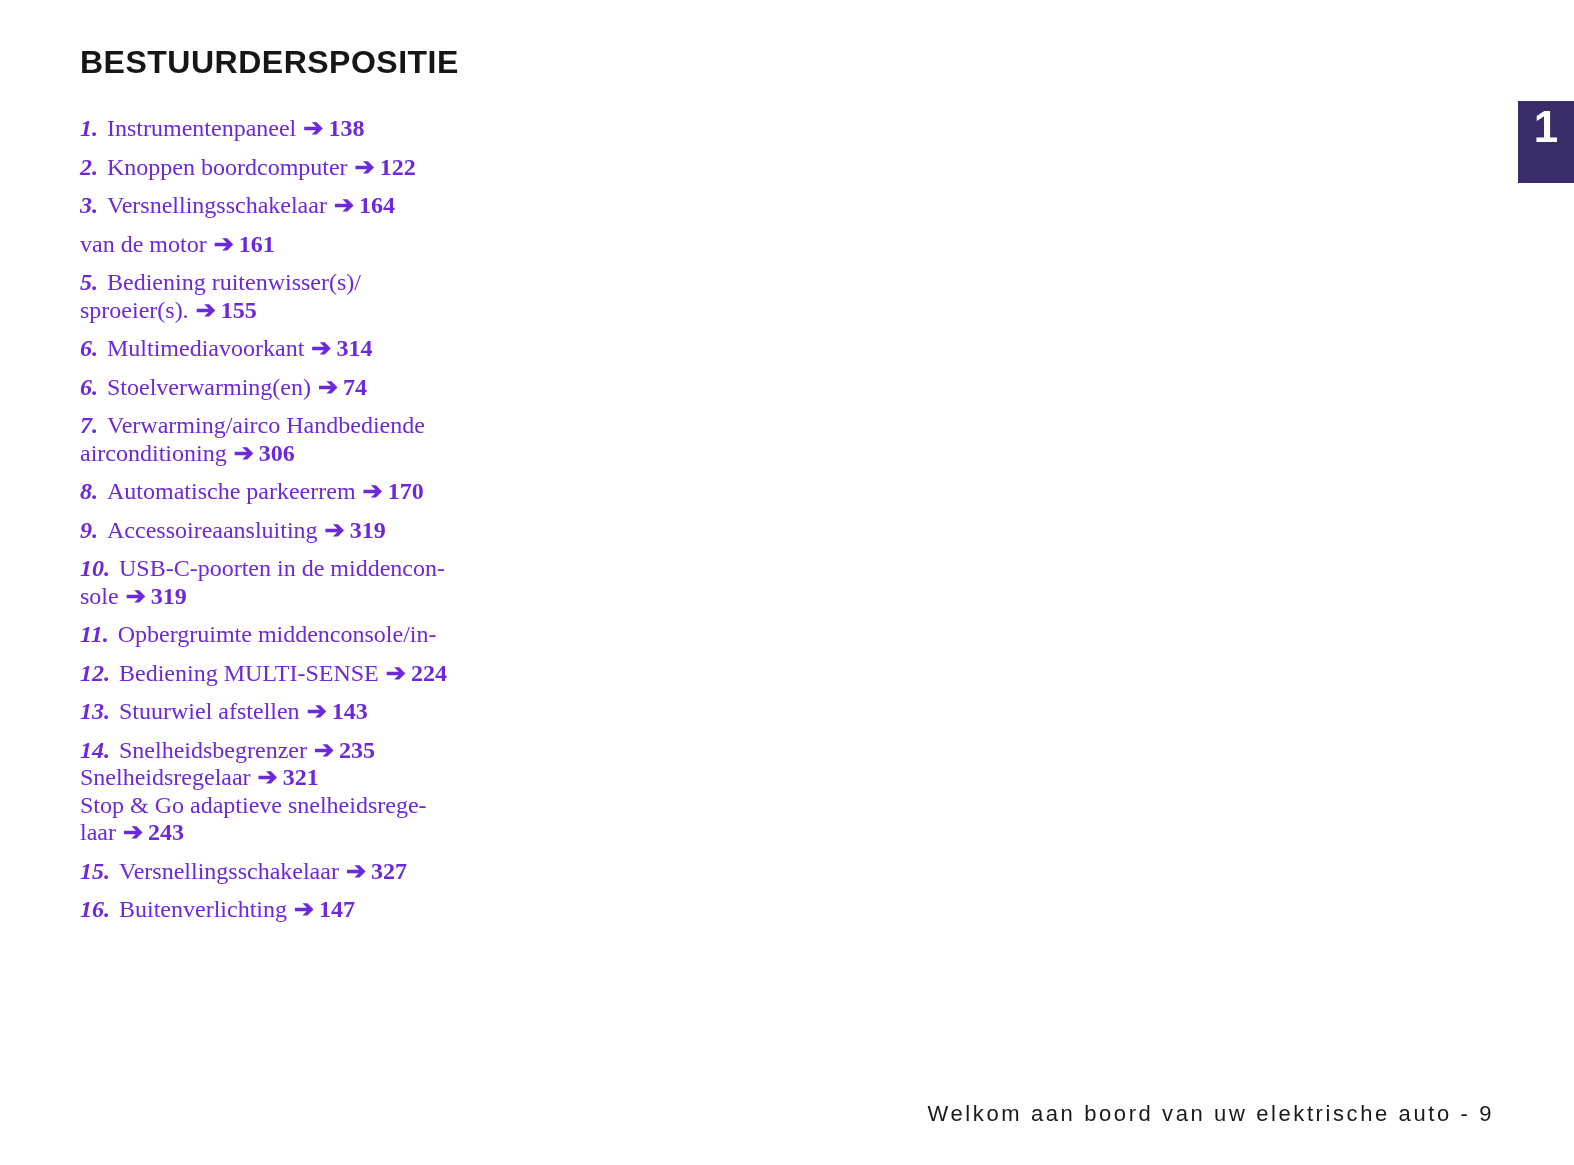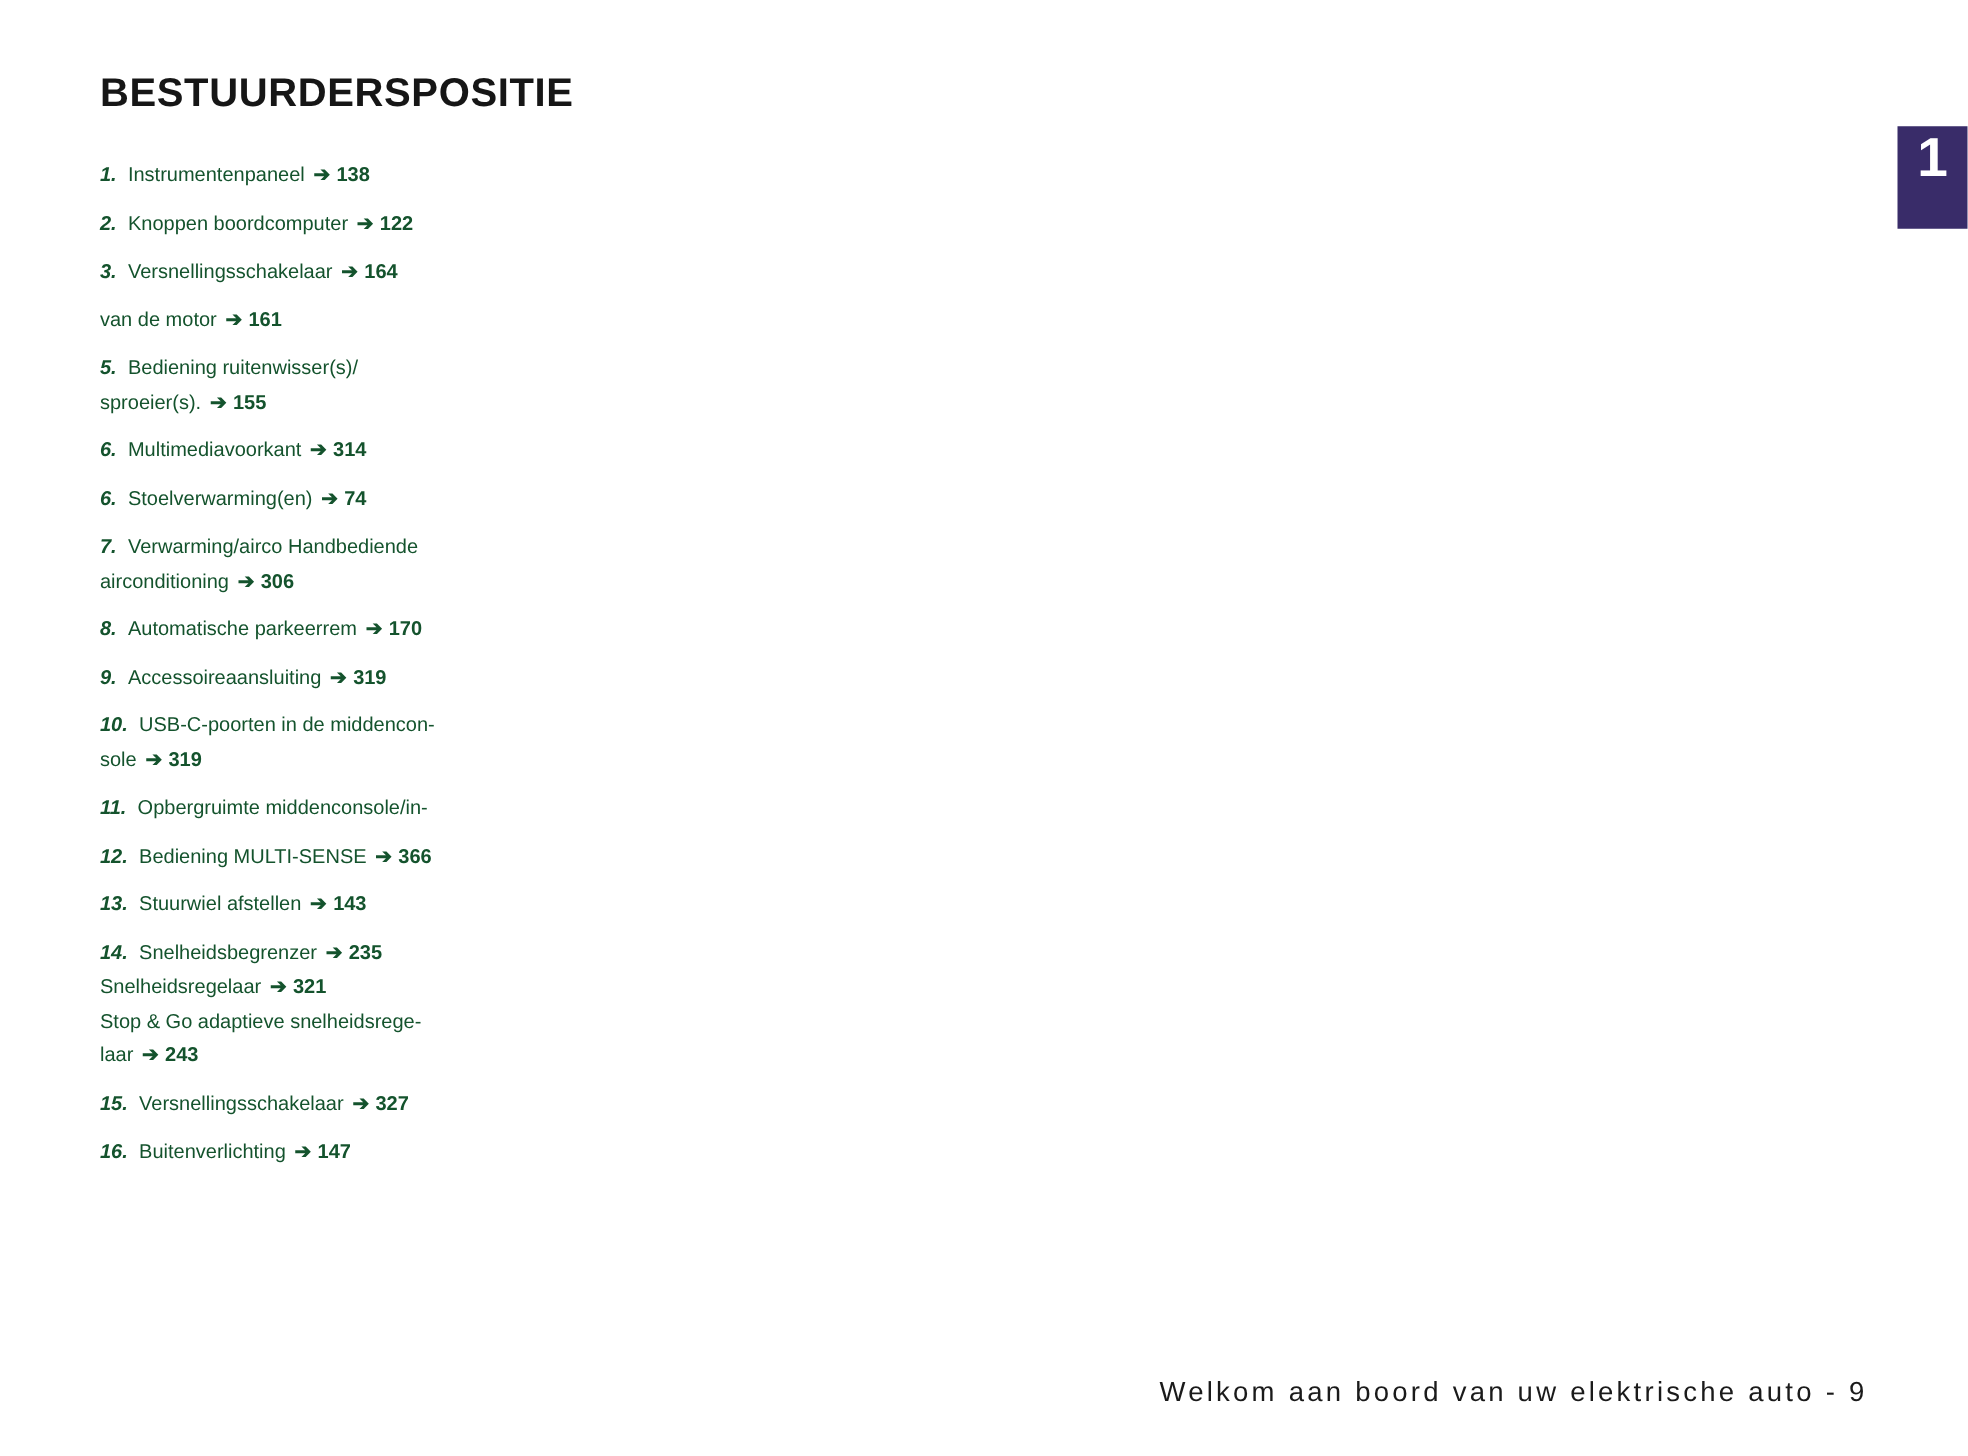--- a/index.html
+++ b/index.html
@@ -18,28 +18,29 @@
   .content {
     position: absolute;
     left: 80px;
     top: 44px;
     width: 470px;
   }
   .page-title {
     font-size: 32px;
     font-weight: 800;
     letter-spacing: 0.5px;
-    margin: 12px 0 34px 0;
+    margin: 0 0 34px 0;
     color: #161616;
   }
   .toc-item {
-    font-size: 16px;
+    font-size: 24px;
     line-height: 27.5px;
     margin-bottom: 11px;
-    color: #14532d;
+    color: #6d28d9;
+    font-family: Liberation Serif, serif;
   }
   .toc-line {
     display: block;
   }
   .item-number {
     font-weight: bold;
     font-style: italic;
     margin-right: 9px;
   }
   .arrow-icon {
@@ -116,21 +117,21 @@
         <span class="toc-line"><span class="item-number">9.</span><span>Accessoireaansluiting</span><span class="arrow-icon">➔</span><span class="page-number">319</span></span>
       </div>
       <div class="toc-item">
         <span class="toc-line"><span class="item-number">10.</span><span>USB-C-poorten in de middencon-</span></span>
         <span class="toc-line"><span>sole</span><span class="arrow-icon">➔</span><span class="page-number">319</span></span>
       </div>
       <div class="toc-item">
         <span class="toc-line"><span class="item-number">11.</span><span>Opbergruimte middenconsole/in-</span></span>
       </div>
       <div class="toc-item">
-        <span class="toc-line"><span class="item-number">12.</span><span>Bediening MULTI-SENSE</span><span class="arrow-icon">➔</span><span class="page-number">366</span></span>
+        <span class="toc-line"><span class="item-number">12.</span><span>Bediening MULTI-SENSE</span><span class="arrow-icon">➔</span><span class="page-number">224</span></span>
       </div>
       <div class="toc-item">
         <span class="toc-line"><span class="item-number">13.</span><span>Stuurwiel afstellen</span><span class="arrow-icon">➔</span><span class="page-number">143</span></span>
       </div>
       <div class="toc-item">
         <span class="toc-line"><span class="item-number">14.</span><span>Snelheidsbegrenzer</span><span class="arrow-icon">➔</span><span class="page-number">235</span></span>
         <span class="toc-line"><span>Snelheidsregelaar</span><span class="arrow-icon">➔</span><span class="page-number">321</span></span>
         <span class="toc-line"><span>Stop &amp; Go adaptieve snelheidsrege-</span></span>
         <span class="toc-line"><span>laar</span><span class="arrow-icon">➔</span><span class="page-number">243</span></span>
       </div>

